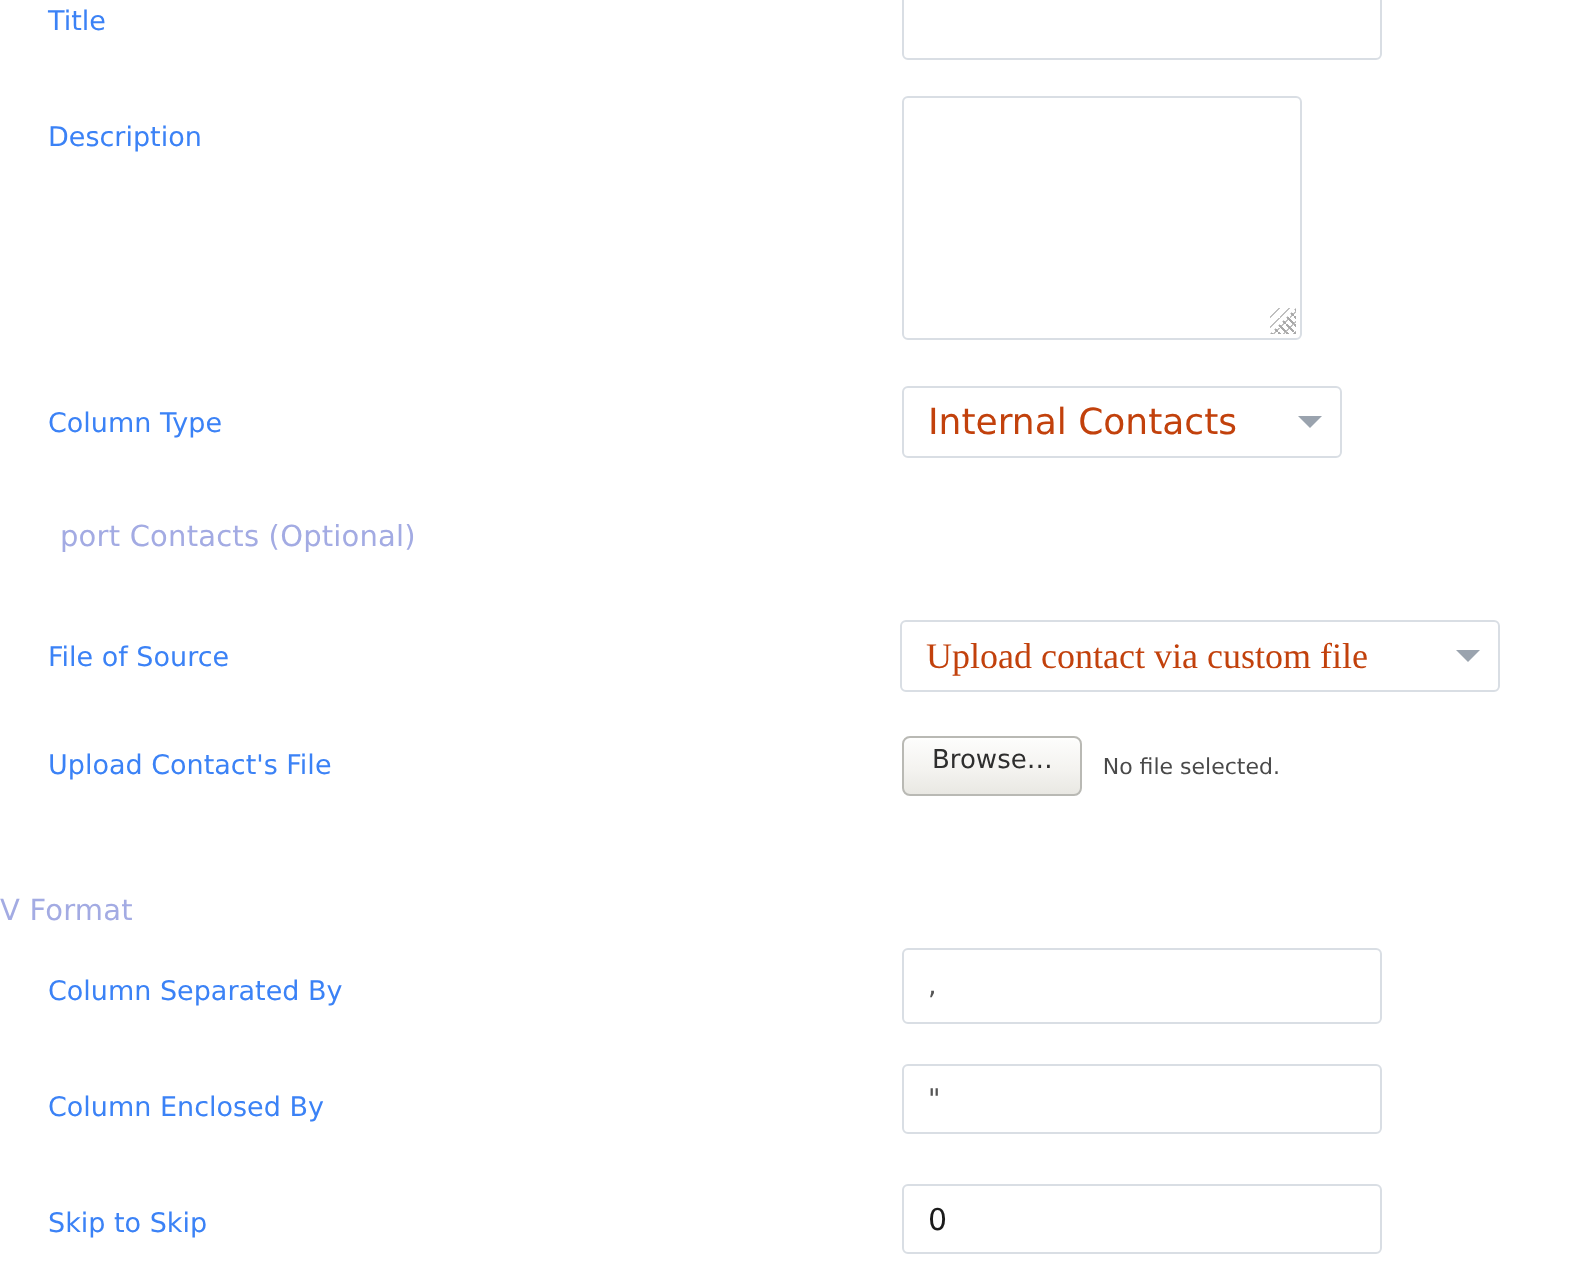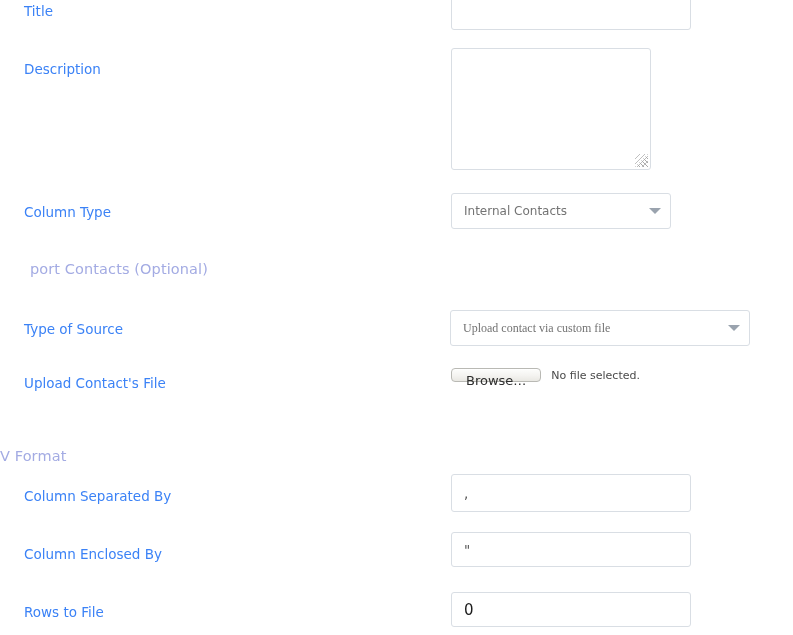--- a/index.html
+++ b/index.html
@@ -104,22 +104,22 @@
     background: #ffffff;
     border: 1px solid #d9dee4;
     border-radius: 3px;
     display: flex;
     align-items: center;
     cursor: default;
   }
   .sel-value {
     flex: 1;
     padding-left: 12px;
-    font-size: 12px;
-    color: #737373;
+    font-size: 18px;
+    color: #c2410c;
     white-space: nowrap;
     overflow: hidden;
   }
   .sel-arrow {
     width: 30px;
     display: flex;
     align-items: center;
     justify-content: center;
   }
   .sel-arrow .tri {
@@ -131,21 +131,21 @@
   }
 
   
   .file-row {
     position: absolute;
     display: flex;
     align-items: center;
   }
   .browse-btn {
     box-sizing: border-box;
-    height: 14px;
+    height: 30px;
     padding: 0 14px;
     border: 1px solid #b9b9b4;
     border-radius: 4px;
     background: linear-gradient(180deg, #fdfdfc 0%, #f4f3f0 55%, #e9e8e3 100%);
     color: #2e2e2e;
     font-family: "DejaVu Sans", "Liberation Sans", sans-serif;
     font-size: 13px;
     line-height: 24px;
     text-align: center;
     white-space: nowrap;
@@ -184,21 +184,21 @@
       <span class="sel-value">Internal Contacts</span>
       <span class="sel-arrow">
           <i class="tri"></i>
         </span>
     </div>
   </div>
 
   <div class="section-header" style="top:259px;margin-left:30px;">port Contacts (Optional)</div>
 
   <div class="field-row" style="top:320px;">
-    <div class="field-label">Type of Source</div>
+    <div class="field-label">File of Source</div>
     <div class="sel-box" style="left:450px; top:-10px; width:300px; height:36px;font-family:Liberation Serif, serif;">
       <span class="sel-value">Upload contact via custom file</span>
       <span class="sel-arrow">
           <i class="tri"></i>
         </span>
     </div>
   </div>
 
   <div class="field-row" style="top:374px;">
     <div class="field-label">Upload Contact's File</div>
@@ -214,17 +214,17 @@
     <div class="field-label">Column Separated By</div>
     <input class="txt-input dim" style="left: 451px; top: -13px; width: 240px; height: 38px;" value=",">
   </div>
 
   <div class="field-row" style="top:545px;">
     <div class="field-label">Column Enclosed By</div>
     <input class="txt-input dim" style="left: 451px; top: -13px; width: 240px; height: 35px;" value="&quot;">
   </div>
 
   <div class="field-row" style="top:603px;">
-    <div class="field-label">Rows to File</div>
+    <div class="field-label">Skip to Skip</div>
     <input class="txt-input" style="left: 451px; top: -11px; width: 240px; height: 35px; font-size: 15px; color: rgb(27, 27, 27);" value="0">
   </div>
 
 </div>
 
 </body></html>

